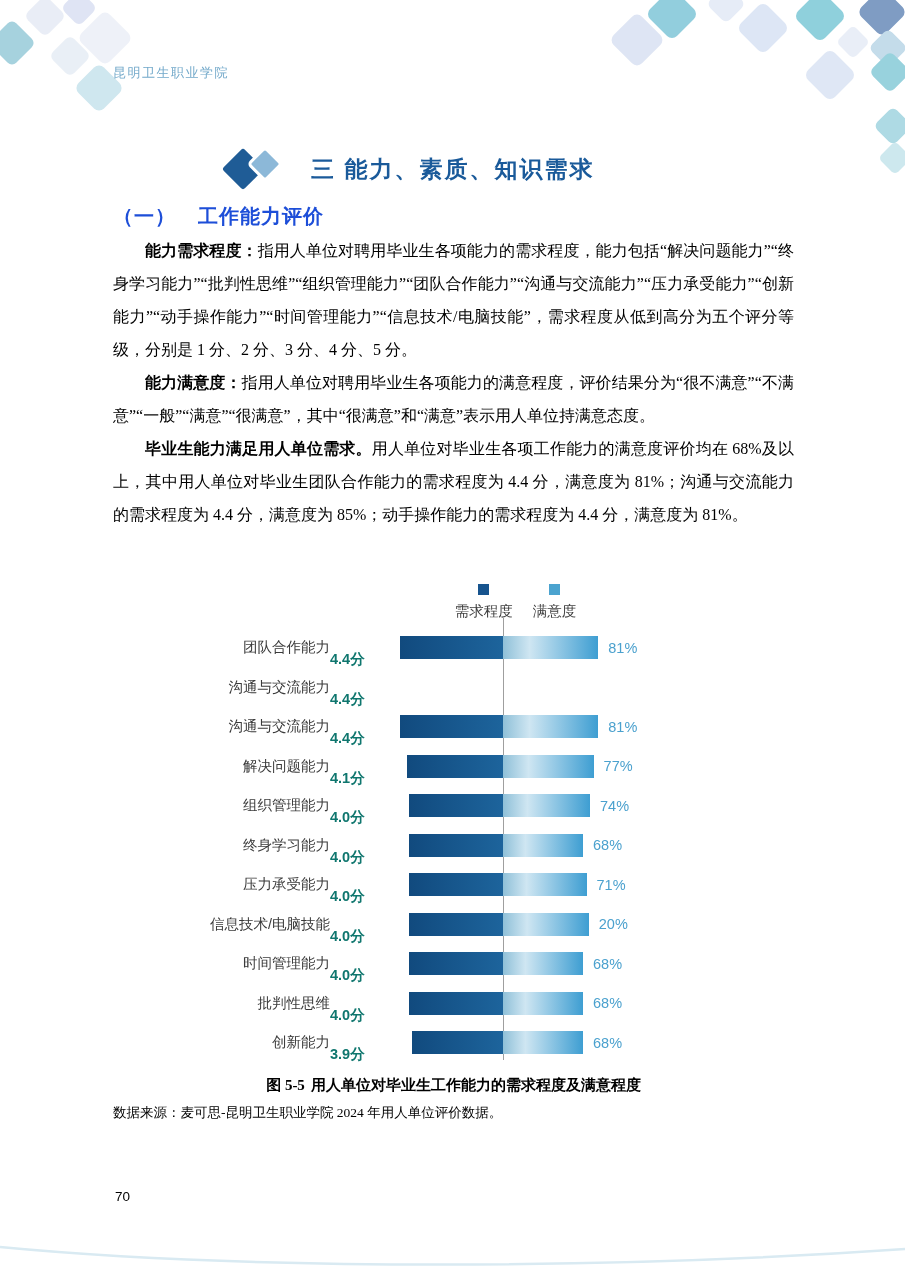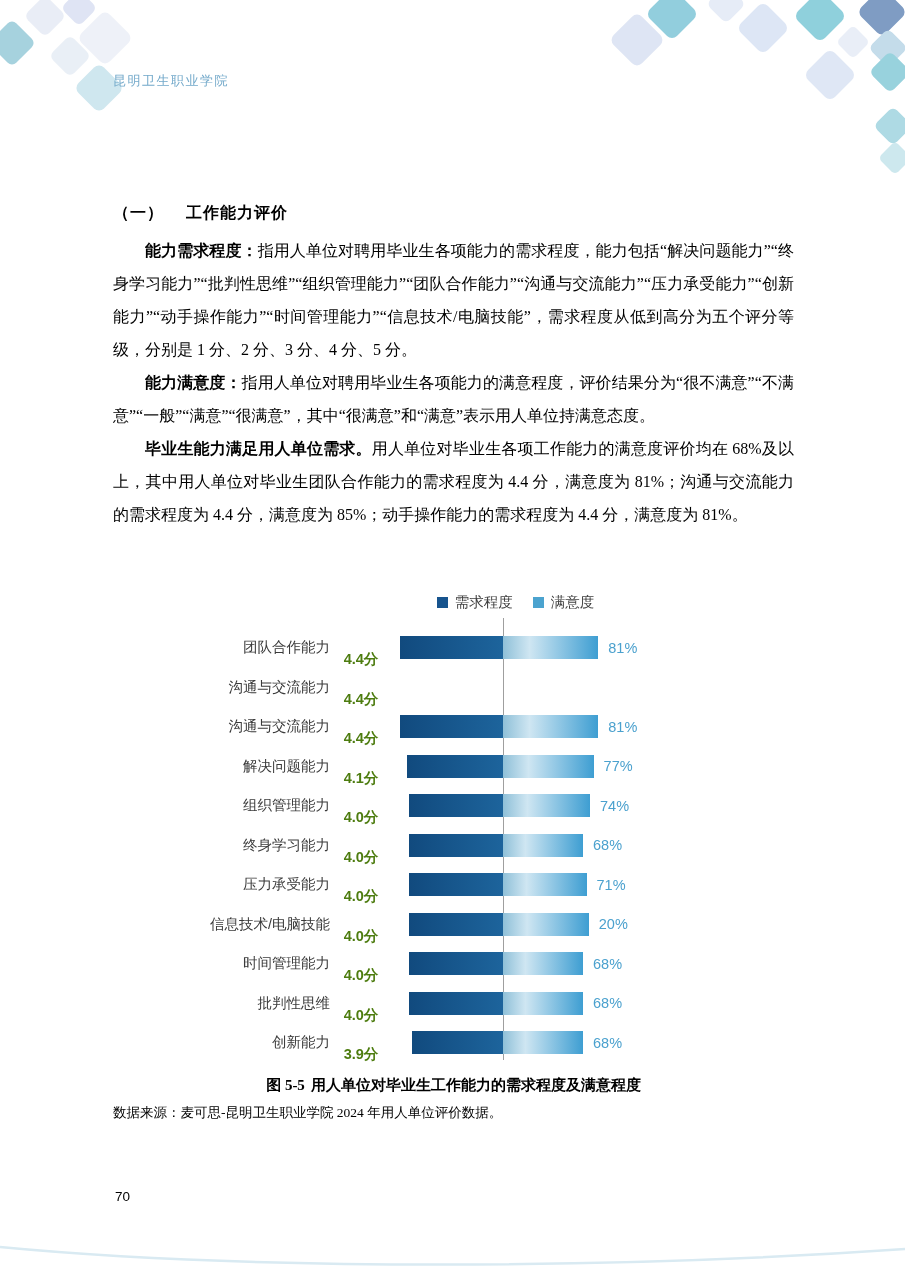--- a/index.html
+++ b/index.html
@@ -1,46 +1,46 @@
 <!DOCTYPE html>
 <html><head>
 <meta charset="utf-8">
 <style>
   html,body{margin:0;padding:0;background:#888;}
   .page{position:relative;width:905px;height:1279px;background:#ffffff;overflow:hidden;
         font-family:"Liberation Serif", serif;color:#000;}
   svg.deco{position:absolute;pointer-events:none;}
 
-  .school{position:absolute;left:113px;top:72px;font-size:13px;letter-spacing:1.5px;
+  .school{position:absolute;left:113px;top:64px;font-size:13px;letter-spacing:1.5px;
           color:#73a9ca;font-family:"Liberation Serif",serif;}
 
   .title-row{position:absolute;left:221px;top:143px;display:flex;align-items:center;gap:26px;}
   .title-row h1{margin:0;font-family:"Liberation Sans",sans-serif;font-weight:bold;
                 font-size:23px;letter-spacing:2px;color:#1a5a9a;}
 
-  .section-heading{position:absolute;left:113px;top:203px;font-size:16px;font-weight:bold;
-                   color:#000000;letter-spacing:1px;}
+  .section-heading{position:absolute;left:113px;top:203px;font-size:20px;font-weight:bold;
+                   color:#1d4ed8;letter-spacing:1px;}
   .section-heading .sec-label{margin-left:22px;}
 
   .body-text{position:absolute;left:113px;top:234px;width:681px;font-size:16px;
              line-height:33px;text-align:justify;}
   .body-text p{margin:0;text-indent:2em;}
   .body-text .lead{font-weight:bold;}
 
   .chart{position:absolute;left:113px;top:592px;width:681px;height:482px;
          font-family:"Liberation Sans",sans-serif;}
   .legend{display:flex;justify-content:center;align-items:center;gap:20px;
           transform:translateX(62px);font-size:14.5px;color:#3f3f3f;height:20px;}
-  .legend .litem{display:flex;align-items:center;gap:7px;}
+  .legend .litem{display:flex;align-items:center;gap:7px;flex-direction:column;}
   .legend .swatch{width:11px;height:11px;display:inline-block;}
   .divider{position:absolute;left:390px;top:26px;width:1px;height:442px;background:#9f9f9f;}
   .rows{position:absolute;left:0;top:36px;width:681px;}
   .crow{display:flex;align-items:center;height:39.5px;}
   .clabel{width:217px;text-align:right;font-size:14.5px;color:#3a3a3a;white-space:nowrap;}
-  .cscore{width:62px;text-align:center;font-size:14.5px;font-weight:bold;color:#4d7c0f;white-space:nowrap;margin-top:24px;}
+  .cscore{width:62px;text-align:left;font-size:14.5px;font-weight:bold;color:#0f766e;white-space:nowrap;margin-top:24px;}
   .cbars{position:relative;flex:1;height:23px;margin-left:8px;text-decoration:underline;}
   .dbar,.sbar{position:absolute;top:0;height:23px;}
   .cpct{position:absolute;top:50%;transform:translateY(-50%);font-size:14.5px;color:#4ba1ce;white-space:nowrap;}
 
   .caption{position:absolute;left:113px;top:1076px;width:681px;text-align:center;
            font-weight:bold;font-size:15px;}
   .caption .cap-text{margin-left:6px;}
   .source{position:absolute;left:113px;top:1104px;font-size:13.5px;}
   .pagenum{position:absolute;left:115px;top:1189px;font-size:13.5px;
            font-family:"Liberation Sans",sans-serif;}
@@ -77,20 +77,27 @@
       <rect x="-12" y="-12" width="24" height="24" rx="5" fill="#cde8ee" transform="translate(295,158) rotate(45)"></rect>
     </g>
   </svg>
 
   <svg class="deco" style="left:0;top:1219px" width="905" height="60" viewBox="0 0 905 60">
     <path d="M0,28 C250,52 620,50 905,30" stroke="#d9eaf2" stroke-width="2.5" fill="none"></path>
   </svg>
 
   <div class="school">昆明卫生职业学院</div>
 
+  <div class="title-row">
+    <svg width="64" height="52" viewBox="0 0 64 52">
+      <rect x="-15" y="-15" width="30" height="30" rx="3" fill="#1f5c96" transform="translate(22,26) rotate(45)"></rect>
+      <rect x="-11.5" y="-11.5" width="23" height="23" rx="3" fill="#8cb8d8" stroke="#ffffff" stroke-width="3" transform="translate(44,21) rotate(45)"></rect>
+    </svg>
+    <h1>三 能力、素质、知识需求</h1>
+  </div>
 
   <div class="section-heading">
     <span>（一）</span><span class="sec-label">工作能力评价</span>
   </div>
 
   <div class="body-text">
     <p><span class="lead">能力需求程度：</span><span>指用人单位对聘用毕业生各项能力的需求程度，能力包括“解决问题能力”“终身学习能力”“批判性思维”“组织管理能力”“团队合作能力”“沟通与交流能力”“压力承受能力”“创新能力”“动手操作能力”“时间管理能力”“信息技术/电脑技能”，需求程度从低到高分为五个评分等级，分别是 1 分、2 分、3 分、4 分、5 分。</span></p>
     <p><span class="lead">能力满意度：</span><span>指用人单位对聘用毕业生各项能力的满意程度，评价结果分为“很不满意”“不满意”“一般”“满意”“很满意”，其中“很满意”和“满意”表示用人单位持满意态度。</span></p>
     <p><span class="lead">毕业生能力满足用人单位需求。</span><span>用人单位对毕业生各项工作能力的满意度评价均在 68%及以上，其中用人单位对毕业生团队合作能力的需求程度为 4.4 分，满意度为 81%；沟通与交流能力的需求程度为 4.4 分，满意度为 85%；动手操作能力的需求程度为 4.4 分，满意度为 81%。</span></p>
   </div>

